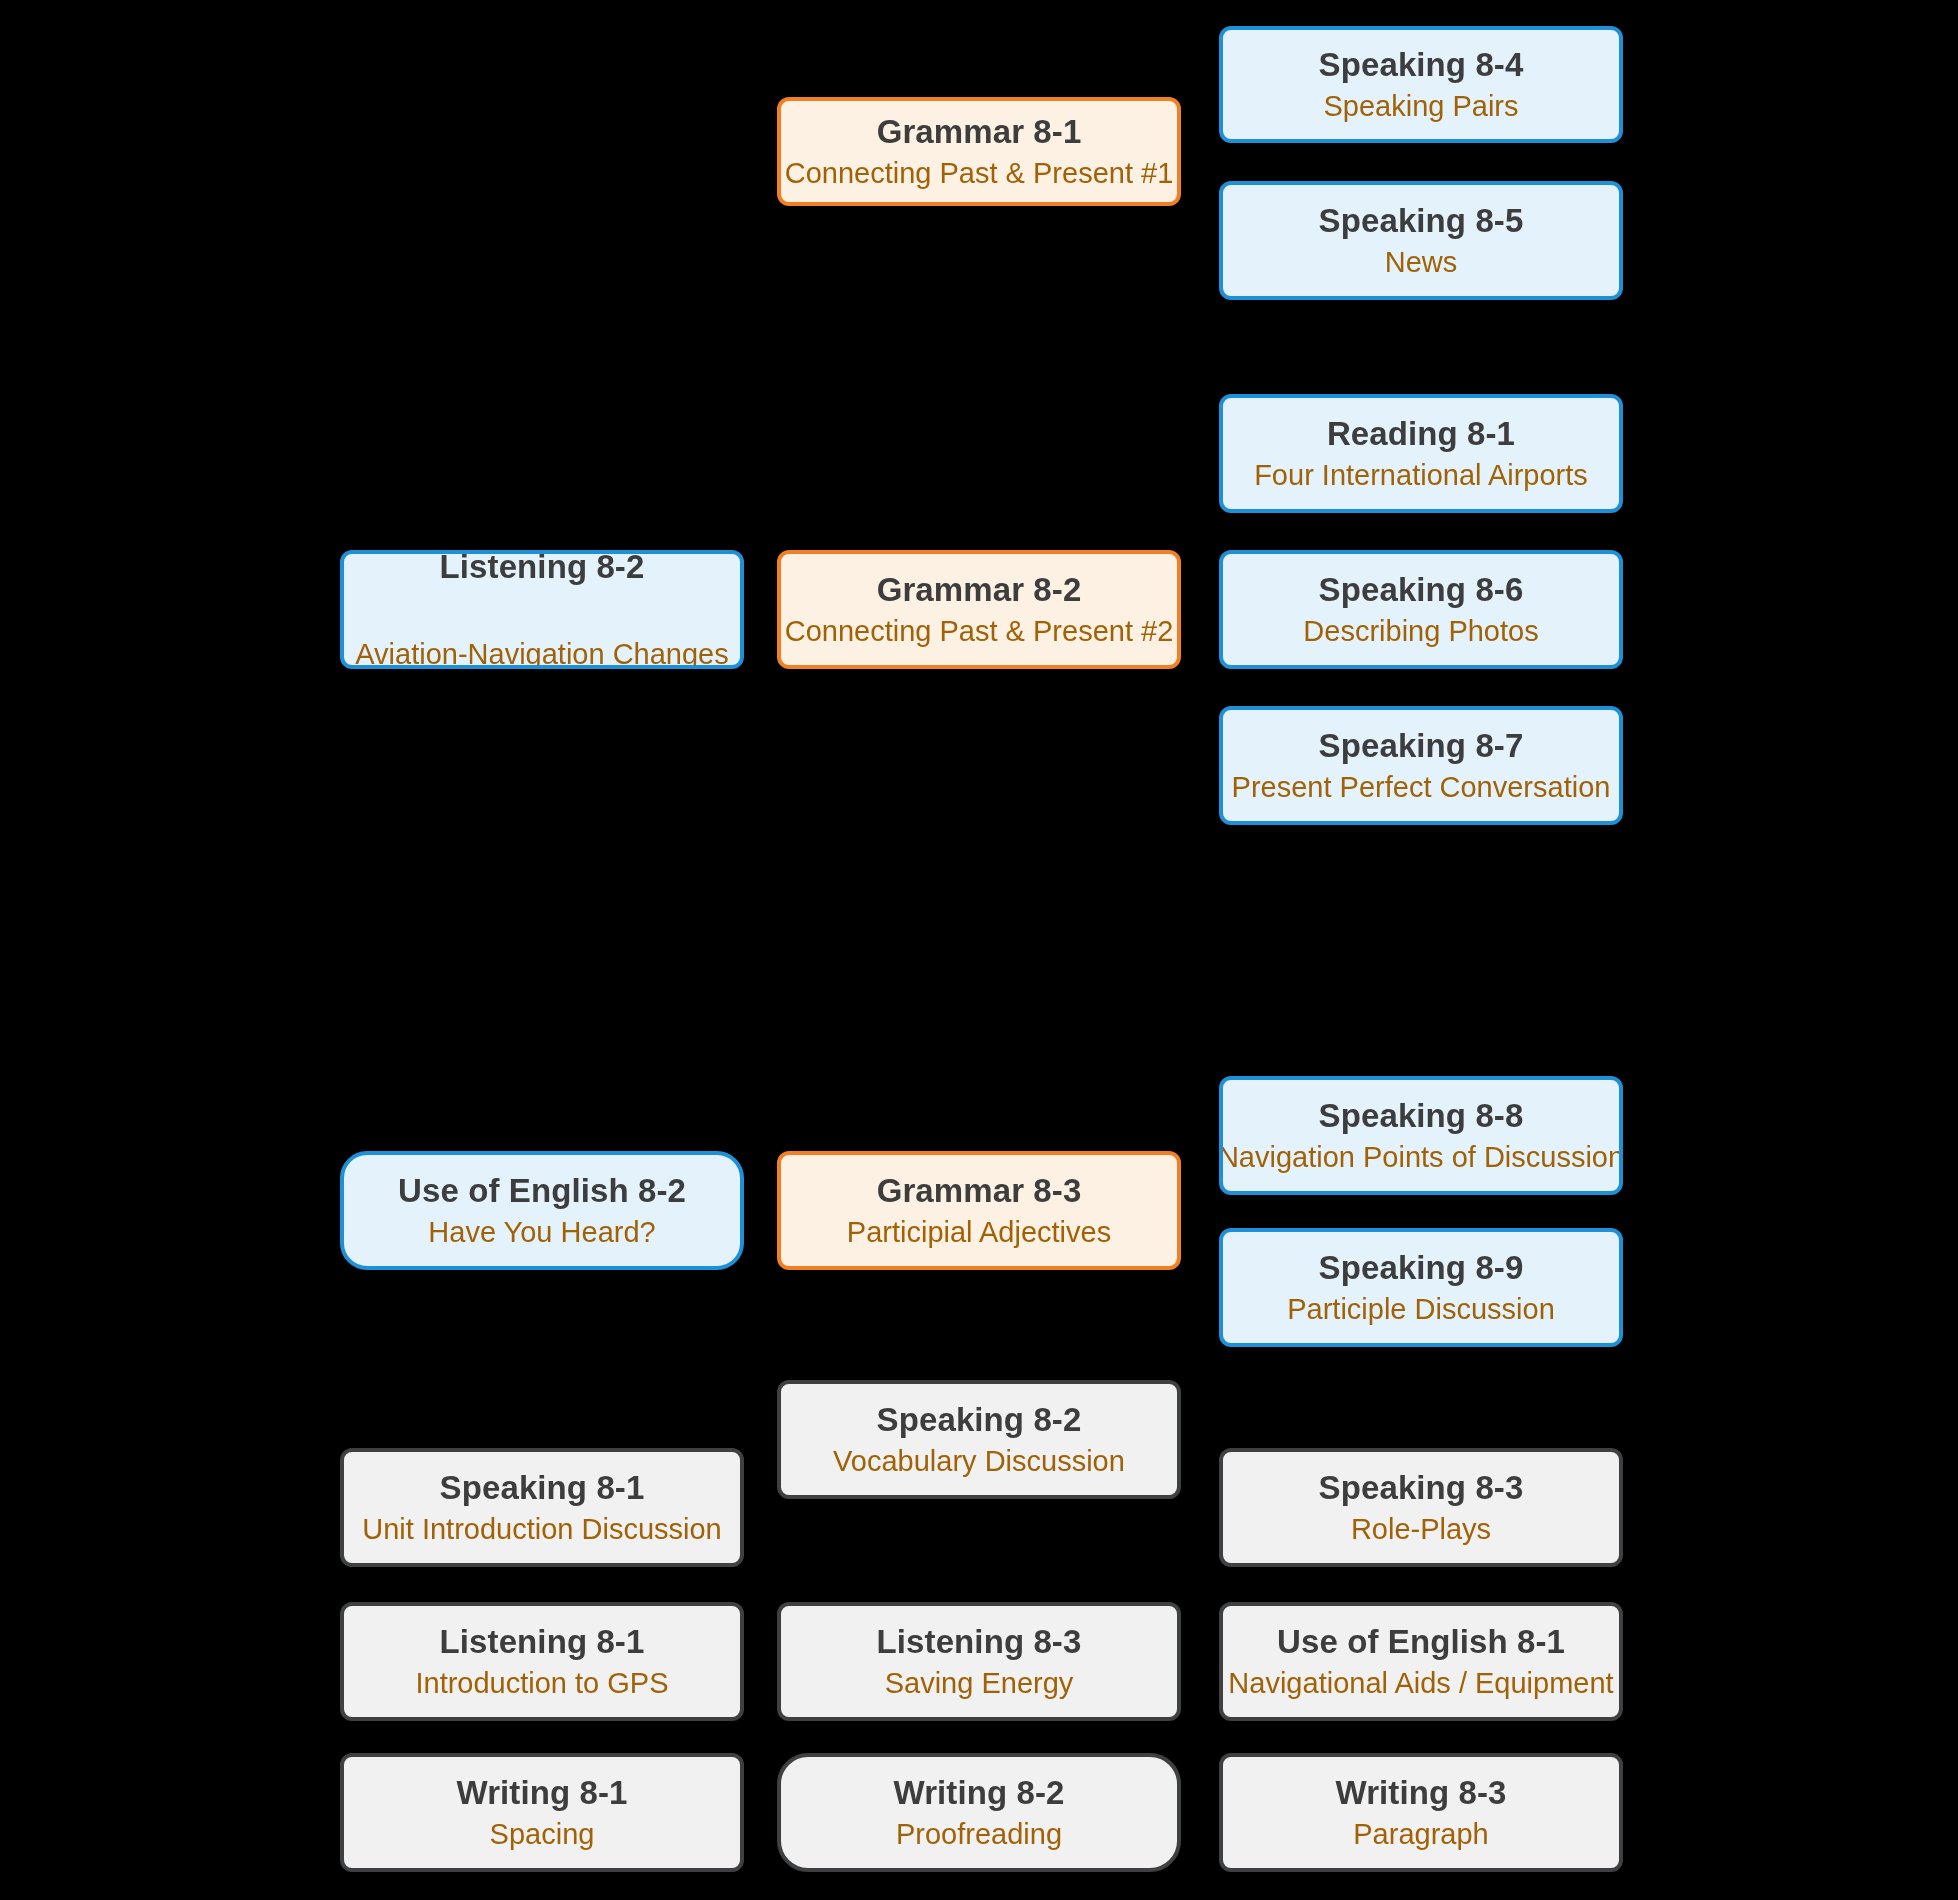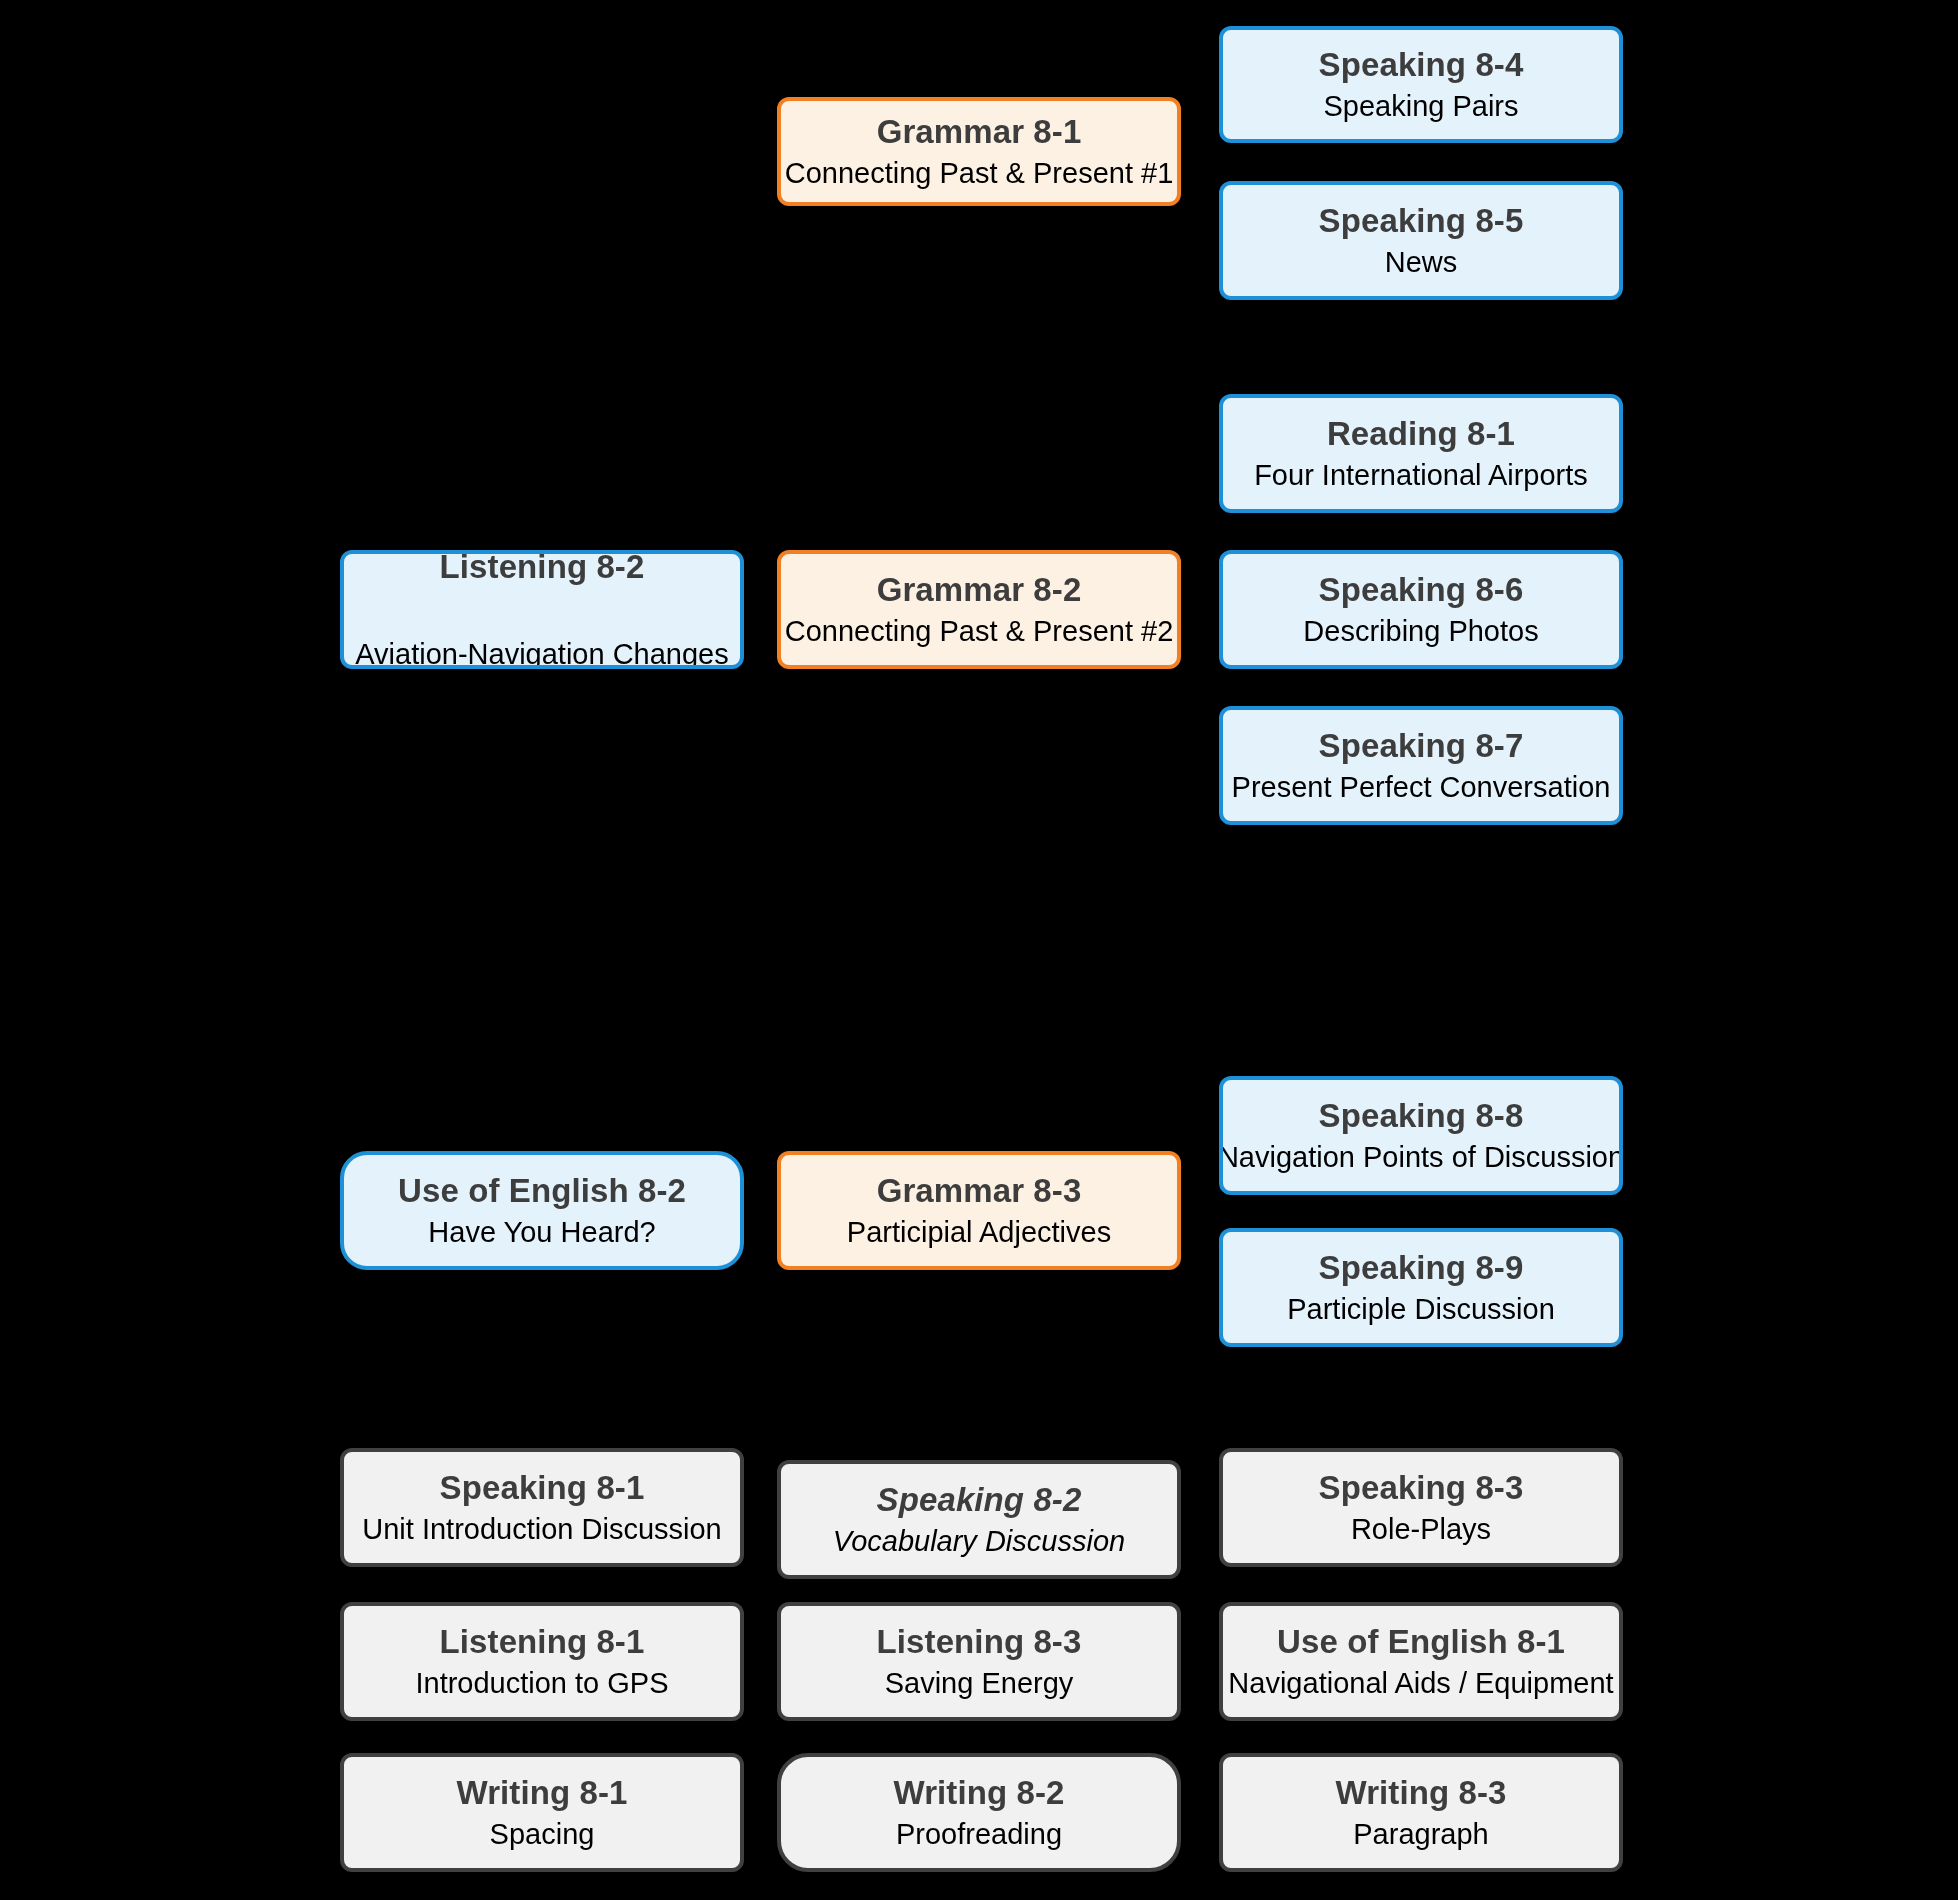--- a/index.html
+++ b/index.html
@@ -39,21 +39,21 @@
     font-size: 33px;
     line-height: 1.22;
     color: #3d3d3d;
     letter-spacing: 0.1px;
     white-space: nowrap;
   }
   .card .subtitle {
     font-weight: normal;
     font-size: 29px;
     line-height: 1.25;
-    color: #000000;
+    color: #a16207;
     margin-top: 3px;
     white-space: nowrap;
   }
   
   .card.blue {
     background: #e4f2fc;
     border-color: #1e90d8;
   }
   .card.orange {
     background: #fdf1e4;
@@ -113,21 +113,21 @@
       <div class="subtitle">Participial Adjectives</div>
     </div>
     <div class="card blue" style="left: 1219px; top: 1228px; width: 404px; height: 119px;">
       <div class="title">Speaking 8-9</div>
       <div class="subtitle">Participle Discussion</div>
     </div>
     <div class="card gray" style="left: 340px; top: 1448px; width: 404px; height: 119px;">
       <div class="title">Speaking 8-1</div>
       <div class="subtitle">Unit Introduction Discussion</div>
     </div>
-    <div class="card gray" style="left: 777px; top: 1460px; width: 404px; height: 119px; font-style: italic;">
+    <div class="card gray" style="left: 777px; top: 1380px; width: 404px; height: 119px;">
       <div class="title">Speaking 8-2</div>
       <div class="subtitle">Vocabulary Discussion</div>
     </div>
     <div class="card gray" style="left: 1219px; top: 1448px; width: 404px; height: 119px;">
       <div class="title">Speaking 8-3</div>
       <div class="subtitle">Role-Plays</div>
     </div>
     <div class="card gray" style="left: 340px; top: 1602px; width: 404px; height: 119px;">
       <div class="title">Listening 8-1</div>
       <div class="subtitle">Introduction to GPS</div>

